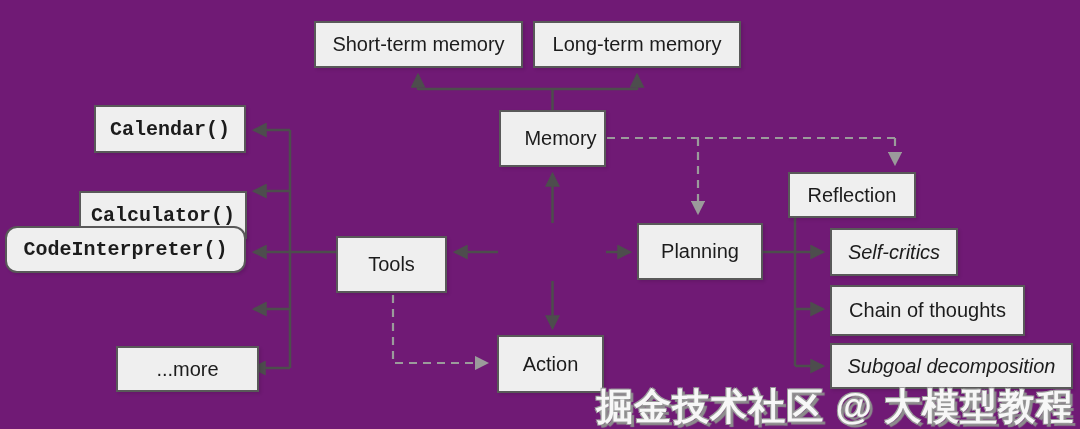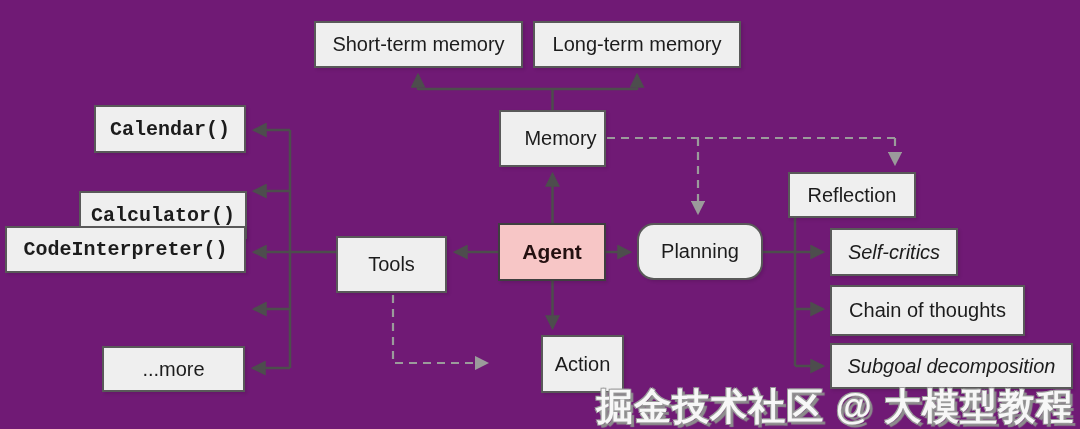--- a/index.html
+++ b/index.html
@@ -94,36 +94,35 @@
       <path d="M393,281 V363 H487" marker-end="url(#arrGray)"></path>
     </g>
   </svg>
 
   <div class="node" style="left:314px;top:21px;width:209px;height:47px;">Short-term memory</div>
 
   <div class="node" style="left:533px;top:21px;width:208px;height:47px;">Long-term memory</div>
 
   <div class="node" style="left:499px;top:110px;width:107px;height:57px;padding-left:16px;">Memory</div>
 
-  <div class="node agent" style="left:498px;top:223px;width:108px;height:58px;">Agent</div>
 
   <div class="node" style="left:336px;top:236px;width:111px;height:57px;">Tools</div>
 
-  <div class="node" style="left:497px;top:335px;width:83px;height:58px;margin-left:44px;">Action</div>
+  <div class="node" style="left:497px;top:335px;width:107px;height:58px;">Action</div>
 
-  <div class="node" style="left:637px;top:223px;width:126px;height:57px;border-radius:17px;">Planning</div>
+  <div class="node" style="left:637px;top:223px;width:126px;height:57px;">Planning</div>
 
   <div class="node mono" style="left:94px;top:105px;width:152px;height:48px;">Calendar()</div>
 
   <div class="node mono" style="left:79px;top:167px;width:168px;height:48px;margin-top:24px;">Calculator()</div>
 
-  <div class="node mono" style="left:5px;top:226px;width:241px;height:47px;">CodeInterpreter()</div>
+  <div class="node mono" style="left:5px;top:226px;width:241px;height:47px;border-radius:12px;">CodeInterpreter()</div>
 
 
-  <div class="node" style="left:102px;top:346px;width:143px;height:46px;">...more</div>
+  <div class="node" style="left:116px;top:346px;width:143px;height:46px;">...more</div>
 
   <div class="node" style="left:788px;top:172px;width:128px;height:46px;">Reflection</div>
 
   <div class="node" style="left:830px;top:228px;width:128px;height:48px;font-style:italic;">Self-critics</div>
 
   <div class="node" style="left:830px;top:285px;width:195px;height:51px;">Chain of thoughts</div>
 
   <div class="node" style="left:830px;top:343px;width:243px;height:46px;font-style:italic;">Subgoal decomposition</div>
 
   <div class="watermark">掘金技术社区 @ 大模型教程</div>

